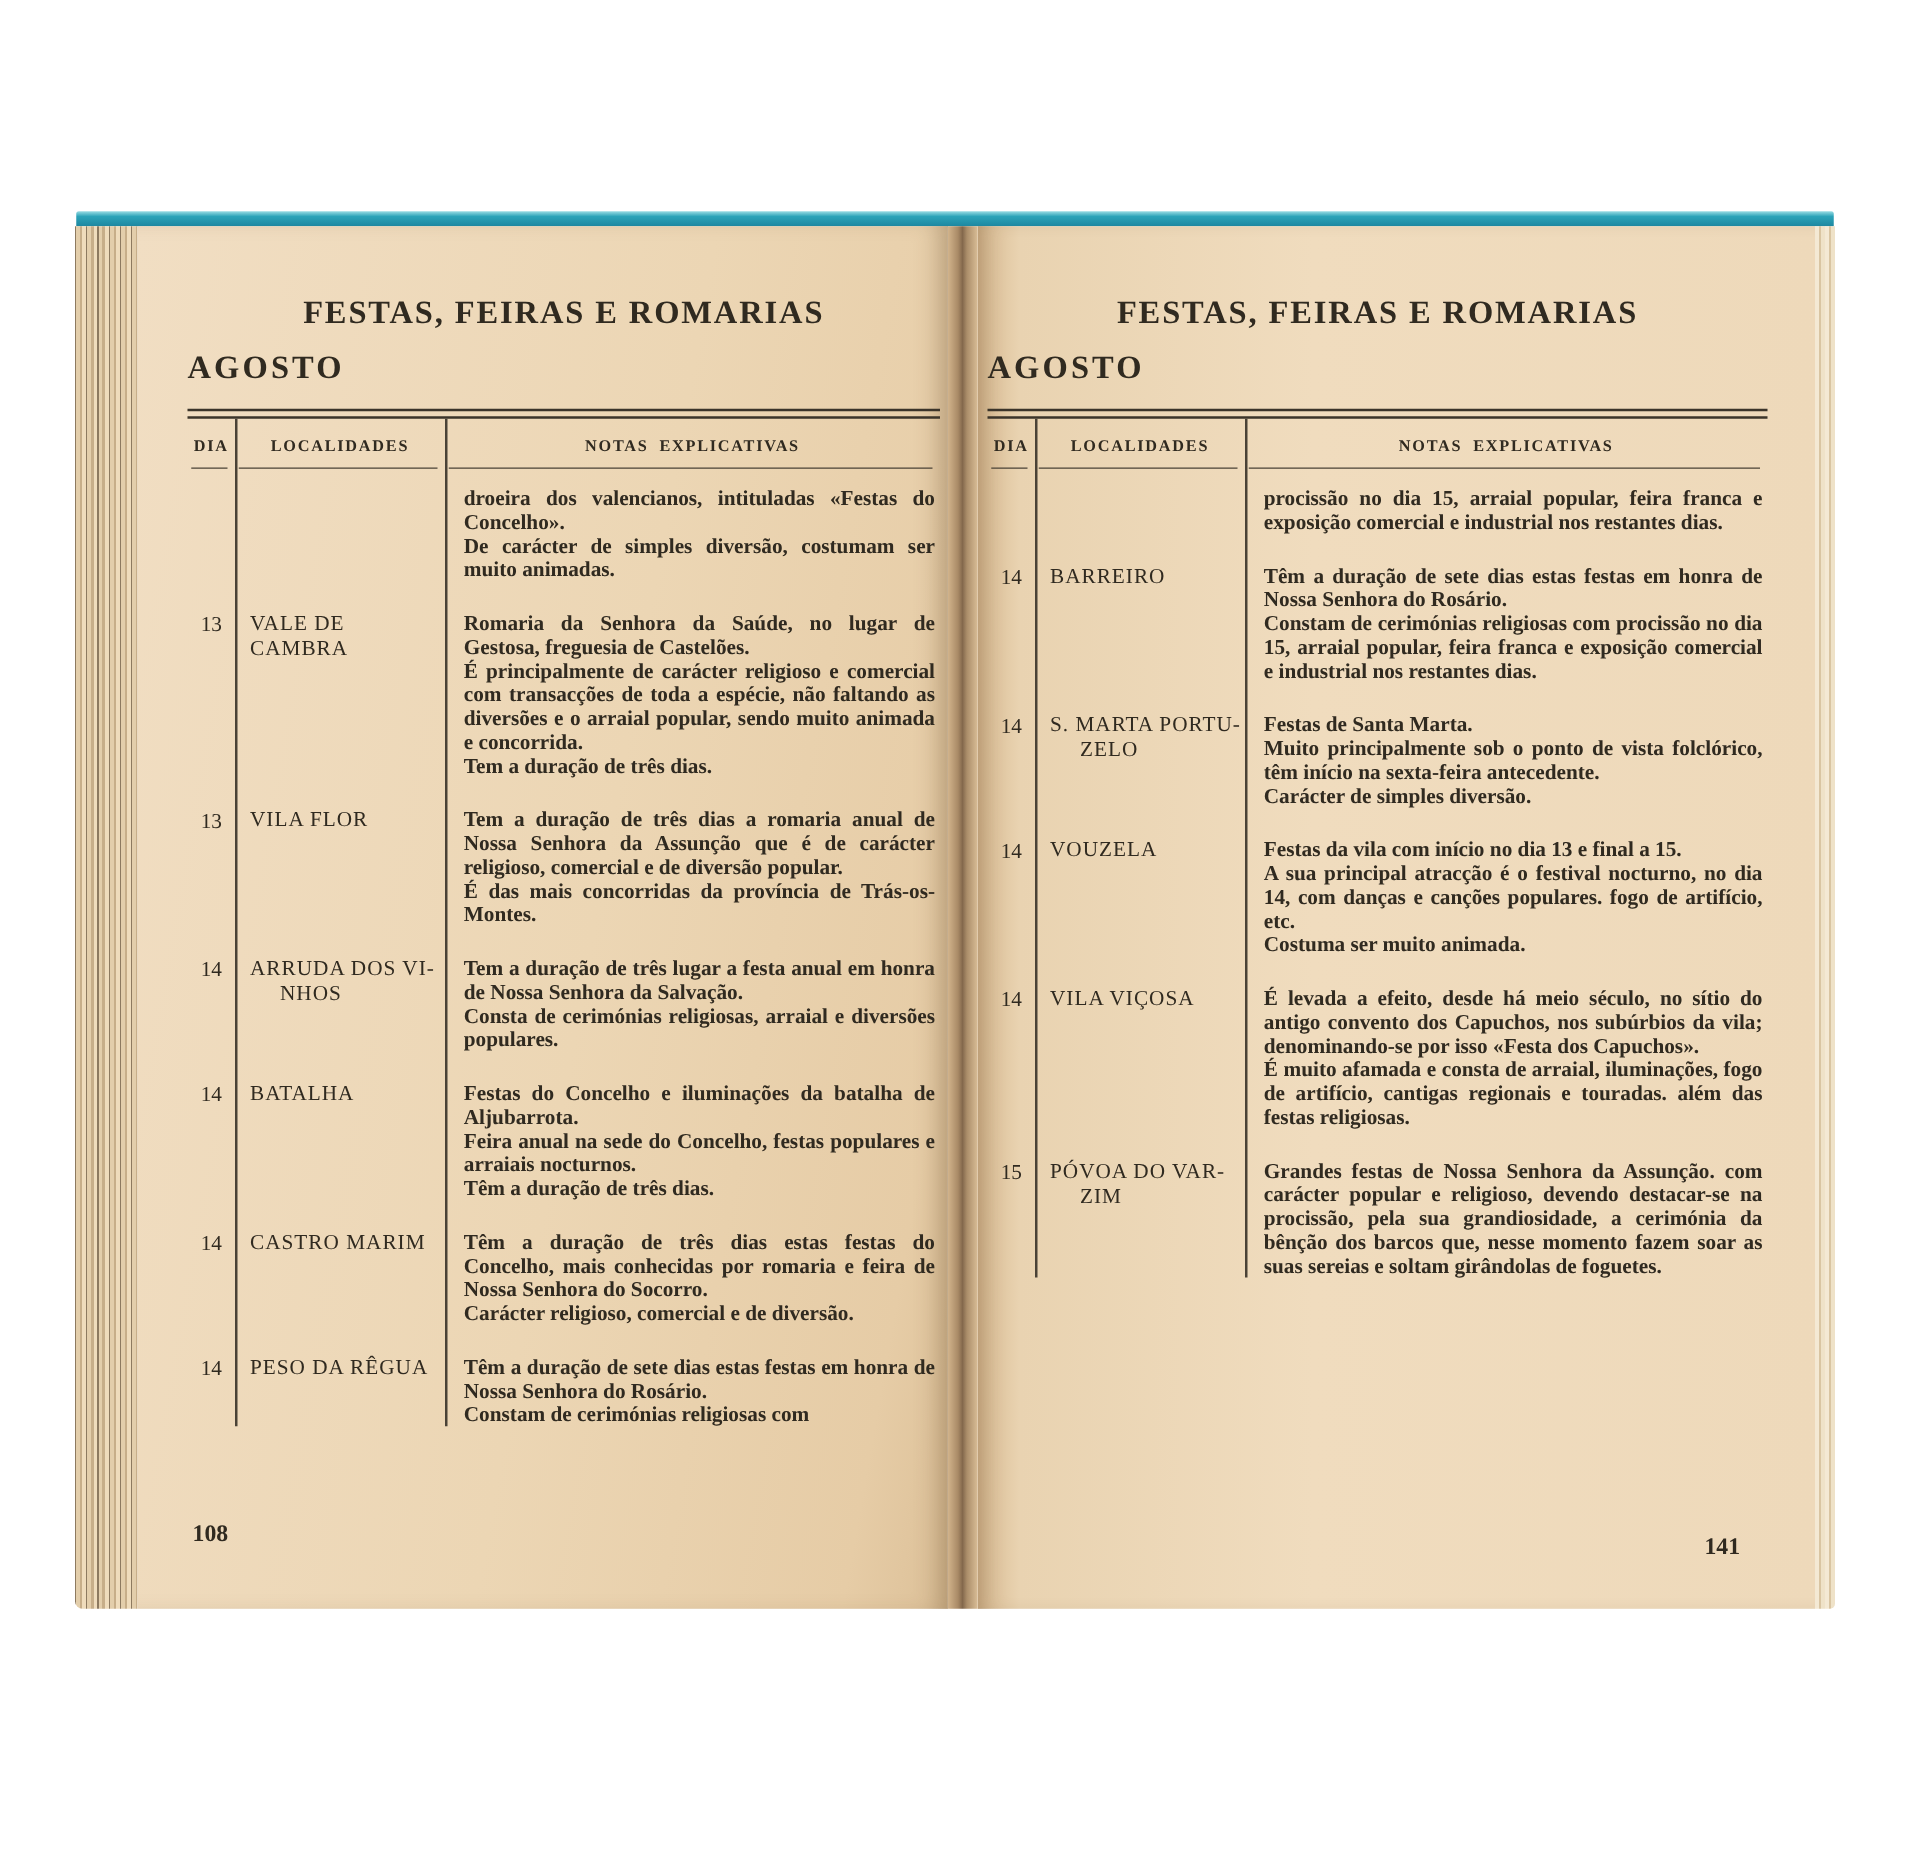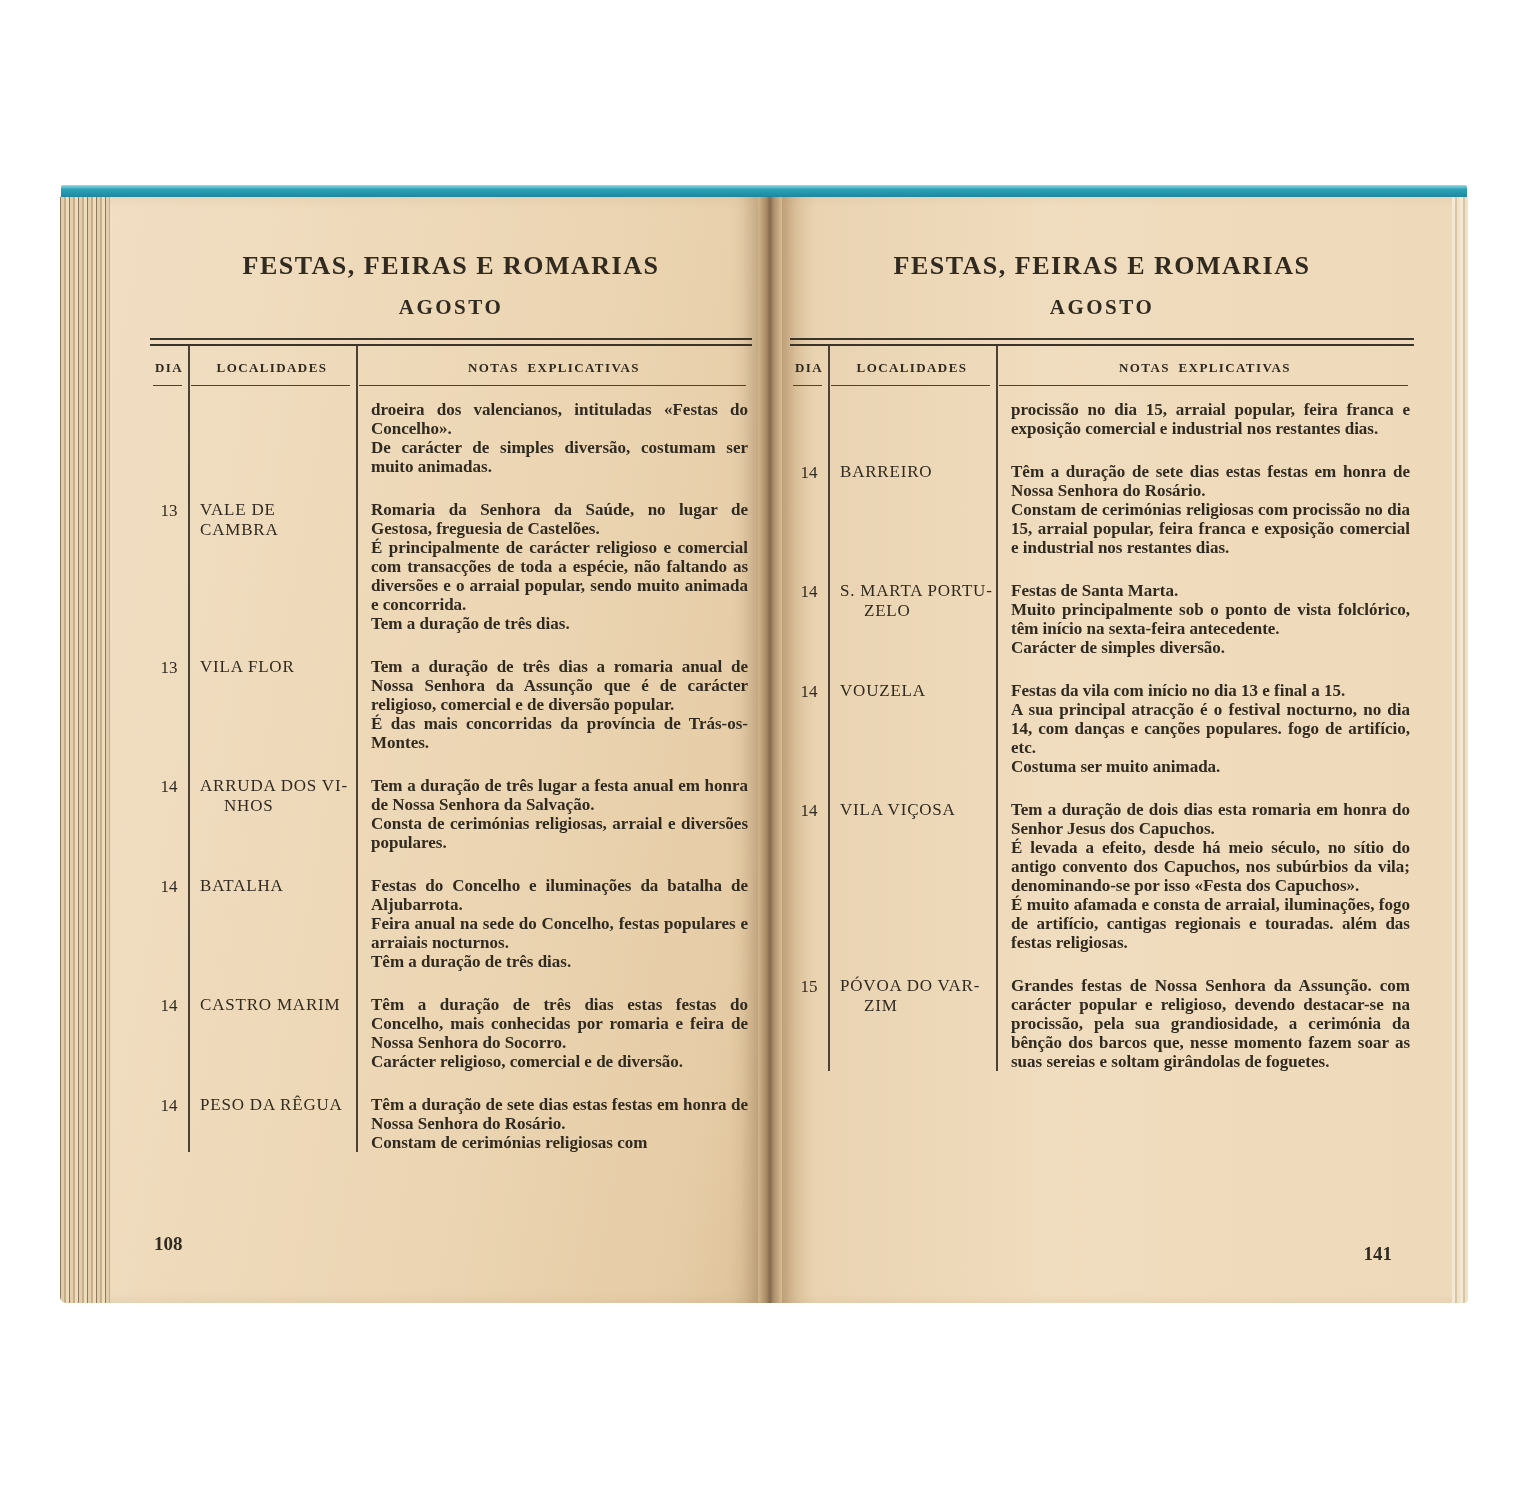--- a/index.html
+++ b/index.html
@@ -1,19 +1,19 @@
 <!DOCTYPE html>
 <html lang="pt"><head>
 <meta charset="utf-8">
 <style>
   html,body{margin:0;padding:0;background:#ffffff;}
   body{width:1531px;height:1493px;position:relative;overflow:hidden;
        font-family:"Liberation Serif","DejaVu Serif",serif;color:#302a20;}
 
-  .book{position:absolute;left:60px;top:185px;width:1408px;height:1118px;}
+  .book{position:absolute;left:60px;top:169px;width:1408px;height:1118px;}
   .top-band{height:12px;margin:0 1px;border-radius:2px 2px 0 0;
     background:linear-gradient(#9adce4 0%,#2ba3b8 35%,#1d87a0 100%);}
   .spread{display:flex;height:1106px;}
 
   .edge-left{width:50px;
     background:repeating-linear-gradient(to right,
       #8d7a60 0px,#8d7a60 1px,#e3ceab 1px,#e3ceab 4px,
       #c7ae89 4px,#c7ae89 6px,#efdcbc 6px,#efdcbc 9px);
     border-radius:0 0 0 6px;}
   .edge-right{width:16px;
@@ -27,21 +27,21 @@
     box-shadow:inset -16px 0 20px -10px rgba(92,62,30,.35);
     padding:54px 6px 0 40px;}
   .page-right{width:670px;
     background:linear-gradient(to right,#d8ba91 0%,#e9d3b1 5%,#f0dcbe 40%,#eed9ba 100%);
     box-shadow:inset 14px 0 18px -10px rgba(92,62,30,.32);
     padding:54px 38px 0 8px;}
   .gutter{width:24px;
     background:linear-gradient(to right,#d3b58d 0%,#a98a66 35%,#83684c 50%,#ab8e6a 65%,#d8bc95 100%);}
 
   .page-title{text-align:center;font-weight:bold;font-size:26px;letter-spacing:1.5px;margin:0;}
-  .page-subtitle{text-align:center;font-weight:bold;font-size:21px;letter-spacing:2.5px;margin:14px 0 0 0;}
+  .page-subtitle{text-align:left;font-weight:bold;font-size:26px;letter-spacing:2.5px;margin:14px 0 0 0;}
 
   .table{margin-top:18px;position:relative;}
   .rule-double{height:4px;border-top:2.5px solid #3b342a;border-bottom:2.5px solid #3b342a;}
   .vline{position:absolute;top:8px;bottom:0;width:1.5px;background:#4a4236;}
   .vline.v1{left:38px;}
   .vline.v2{left:206px;}
 
   .thead{display:grid;grid-template-columns:38px 168px 1fr;align-items:center;padding:14px 0 9px 0;}
   .th{text-align:center;font-weight:bold;font-size:13px;letter-spacing:1.4px;word-spacing:4px;}
   .underline-row{display:grid;grid-template-columns:38px 168px 1fr;}
@@ -222,21 +222,20 @@
                 <p>A sua principal atracção é o festival nocturno, no dia 14, com danças e canções populares. fogo de artifício, etc.</p>
                 <p>Costuma ser muito animada.</p>
               </div>
             </div>
             <div class="row">
               <div class="c-dia">14</div>
               <div class="c-loc">
                 <span class="loc-line">VILA VIÇOSA</span>
               </div>
               <div class="c-notes">
-                <p>Tem a duração de dois dias esta romaria em honra do Senhor Jesus dos Capuchos.</p>
                 <p>É levada a efeito, desde há meio século, no sítio do antigo convento dos Capuchos, nos subúrbios da vila; denominando-se por isso «Festa dos Capuchos».</p>
                 <p>É muito afamada e consta de arraial, iluminações, fogo de artifício, cantigas regionais e touradas. além das festas religiosas.</p>
               </div>
             </div>
             <div class="row">
               <div class="c-dia">15</div>
               <div class="c-loc">
                 <span class="loc-line">PÓVOA DO VAR-</span>
                 <span class="loc-line indent">ZIM</span>
               </div>

